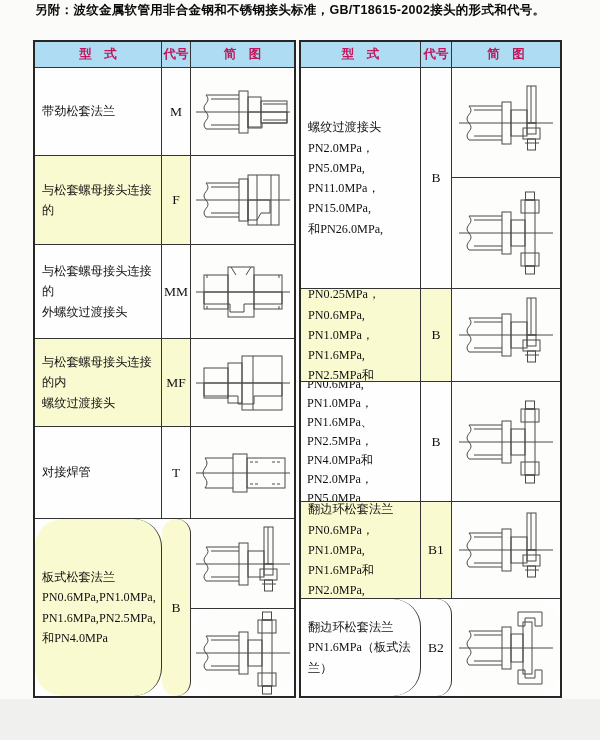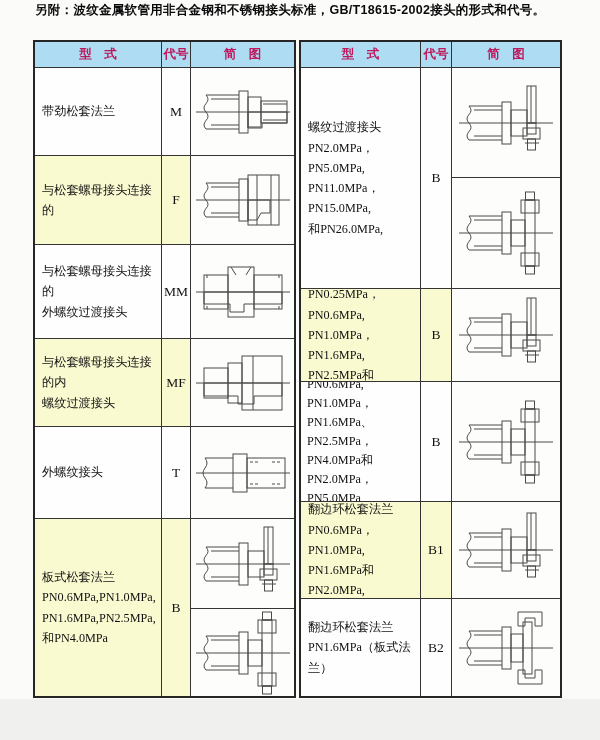--- a/index.html
+++ b/index.html
@@ -29,21 +29,21 @@
     display:grid;
     border:2px solid #262626;
     background:#fefefe;
   }
   .half-left  { grid-template-columns:127px 29px 103px;
                 grid-template-rows:26px 88px 89px 94px 88px 92px 90px 87px; }
   .half-right { grid-template-columns:120px 31px 108px;
                 grid-template-rows:26px 110px 111px 93px 120px 97px 97px; }
   .cell { border-right:1px solid #343434; border-bottom:1px solid #343434; overflow:hidden; }
   .cell.last-col { border-right:none; }
-  .cell.last-row { border-bottom:none; }
+  .cell.last-row { border-bottom:none;border-radius:28px; }
   .th {
     background:#aedcf2;
     display:flex; align-items:center; justify-content:center;
     font-family:"Liberation Sans","DejaVu Sans",sans-serif;
     font-weight:bold; font-size:12.5px; color:#be185d;
   }
   .type {
     display:flex; align-items:center;
     padding:3px 7px;
     font-size:12.2px; line-height:1.66;
@@ -207,21 +207,21 @@
 
     <div class="cell code yellow" style="grid-area:5/2">MF</div>
     <div class="cell type yellow" style="grid-area:5/1">与松套螺母接头连接的内
 螺纹过渡接头</div>
     <div class="cell fig last-col" style="grid-area:5/3">
       <svg class="diag" width="100" height="84" viewBox="0 0 100 84">
           <use href="#d4"></use>
         </svg>
     </div>
 
-    <div class="cell type" style="grid-area:6/1">外螺纹接头</div>
+    <div class="cell type" style="grid-area:6/1">对接焊管</div>
     <div class="cell code" style="grid-area:6/2">T</div>
     <div class="cell fig last-col" style="grid-area:6/3">
       <svg class="diag" width="100" height="84" viewBox="0 0 100 84">
           <use href="#d5"></use>
         </svg>
     </div>
 
     <div class="cell type yellow last-row" style="grid-area:7/1/9/2">板式松套法兰
 PN0.6MPa,PN1.0MPa,
 PN1.6MPa,PN2.5MPa,

